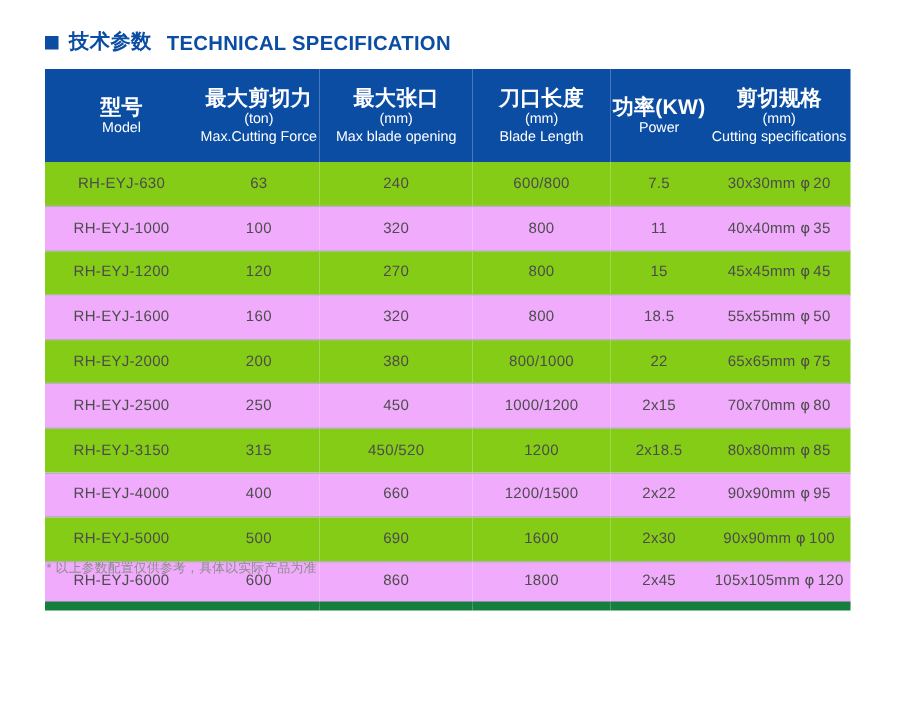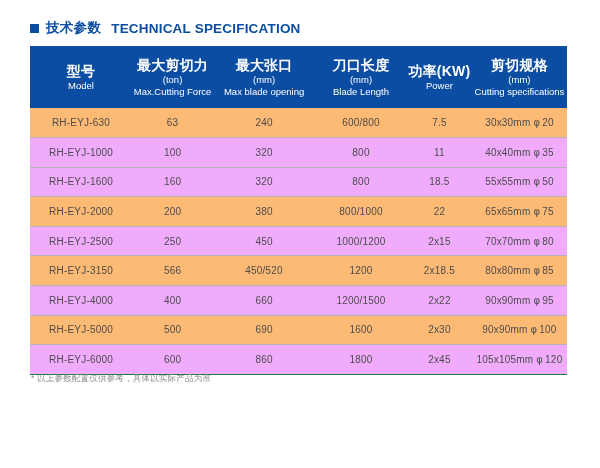--- a/index.html
+++ b/index.html
@@ -96,37 +96,37 @@
     display: block;
     font-size: 9.5px;
     font-weight: normal;
   }
 
   
   tbody tr {
     height: 29.6px;
   }
   tbody tr.row-odd {
-    background: #fdba74;
+    background: #84cc16;
   }
   tbody tr.row-even {
     background: #f0abfc;
   }
   tbody td {
     font-size: 10px;
     color: #4c4c4c;
     border-top: 1px solid #b4b4b4;
     letter-spacing: 0.2px;
     white-space: nowrap;
   }
   tbody tr:first-child td {
     border-top: none;
   }
   tbody tr:last-child td {
-    border-bottom: 1px solid #15803d;
+    border-bottom: 6px solid #15803d;
     margin-top: 35px;
   }
   .cut-spec {
     display: inline-block;
     white-space: nowrap;
   }
   .phi {
     display: inline-block;
     padding: 0 2px 0 3px;
     font-family: "DejaVu Sans", sans-serif;
@@ -214,20 +214,28 @@
             <td><span class="cut-spec"><span>30x30mm</span><span class="phi">φ</span><span>20</span></span></td>
           </tr>
           <tr class="row-even">
             <td>RH-EYJ-1000</td>
             <td>100</td>
             <td>320</td>
             <td>800</td>
             <td>11</td>
             <td><span class="cut-spec"><span>40x40mm</span><span class="phi">φ</span><span>35</span></span></td>
           </tr>
+          <tr class="row-odd">
+            <td>RH-EYJ-1200</td>
+            <td>120</td>
+            <td>270</td>
+            <td>800</td>
+            <td>15</td>
+            <td><span class="cut-spec"><span>45x45mm</span><span class="phi">φ</span><span>45</span></span></td>
+          </tr>
           <tr class="row-even">
             <td>RH-EYJ-1600</td>
             <td>160</td>
             <td>320</td>
             <td>800</td>
             <td>18.5</td>
             <td><span class="cut-spec"><span>55x55mm</span><span class="phi">φ</span><span>50</span></span></td>
           </tr>
           <tr class="row-odd">
             <td>RH-EYJ-2000</td>
@@ -240,21 +248,21 @@
           <tr class="row-even">
             <td>RH-EYJ-2500</td>
             <td>250</td>
             <td>450</td>
             <td>1000/1200</td>
             <td>2x15</td>
             <td><span class="cut-spec"><span>70x70mm</span><span class="phi">φ</span><span>80</span></span></td>
           </tr>
           <tr class="row-odd">
             <td>RH-EYJ-3150</td>
-            <td>566</td>
+            <td>315</td>
             <td>450/520</td>
             <td>1200</td>
             <td>2x18.5</td>
             <td><span class="cut-spec"><span>80x80mm</span><span class="phi">φ</span><span>85</span></span></td>
           </tr>
           <tr class="row-even">
             <td>RH-EYJ-4000</td>
             <td>400</td>
             <td>660</td>
             <td>1200/1500</td>

